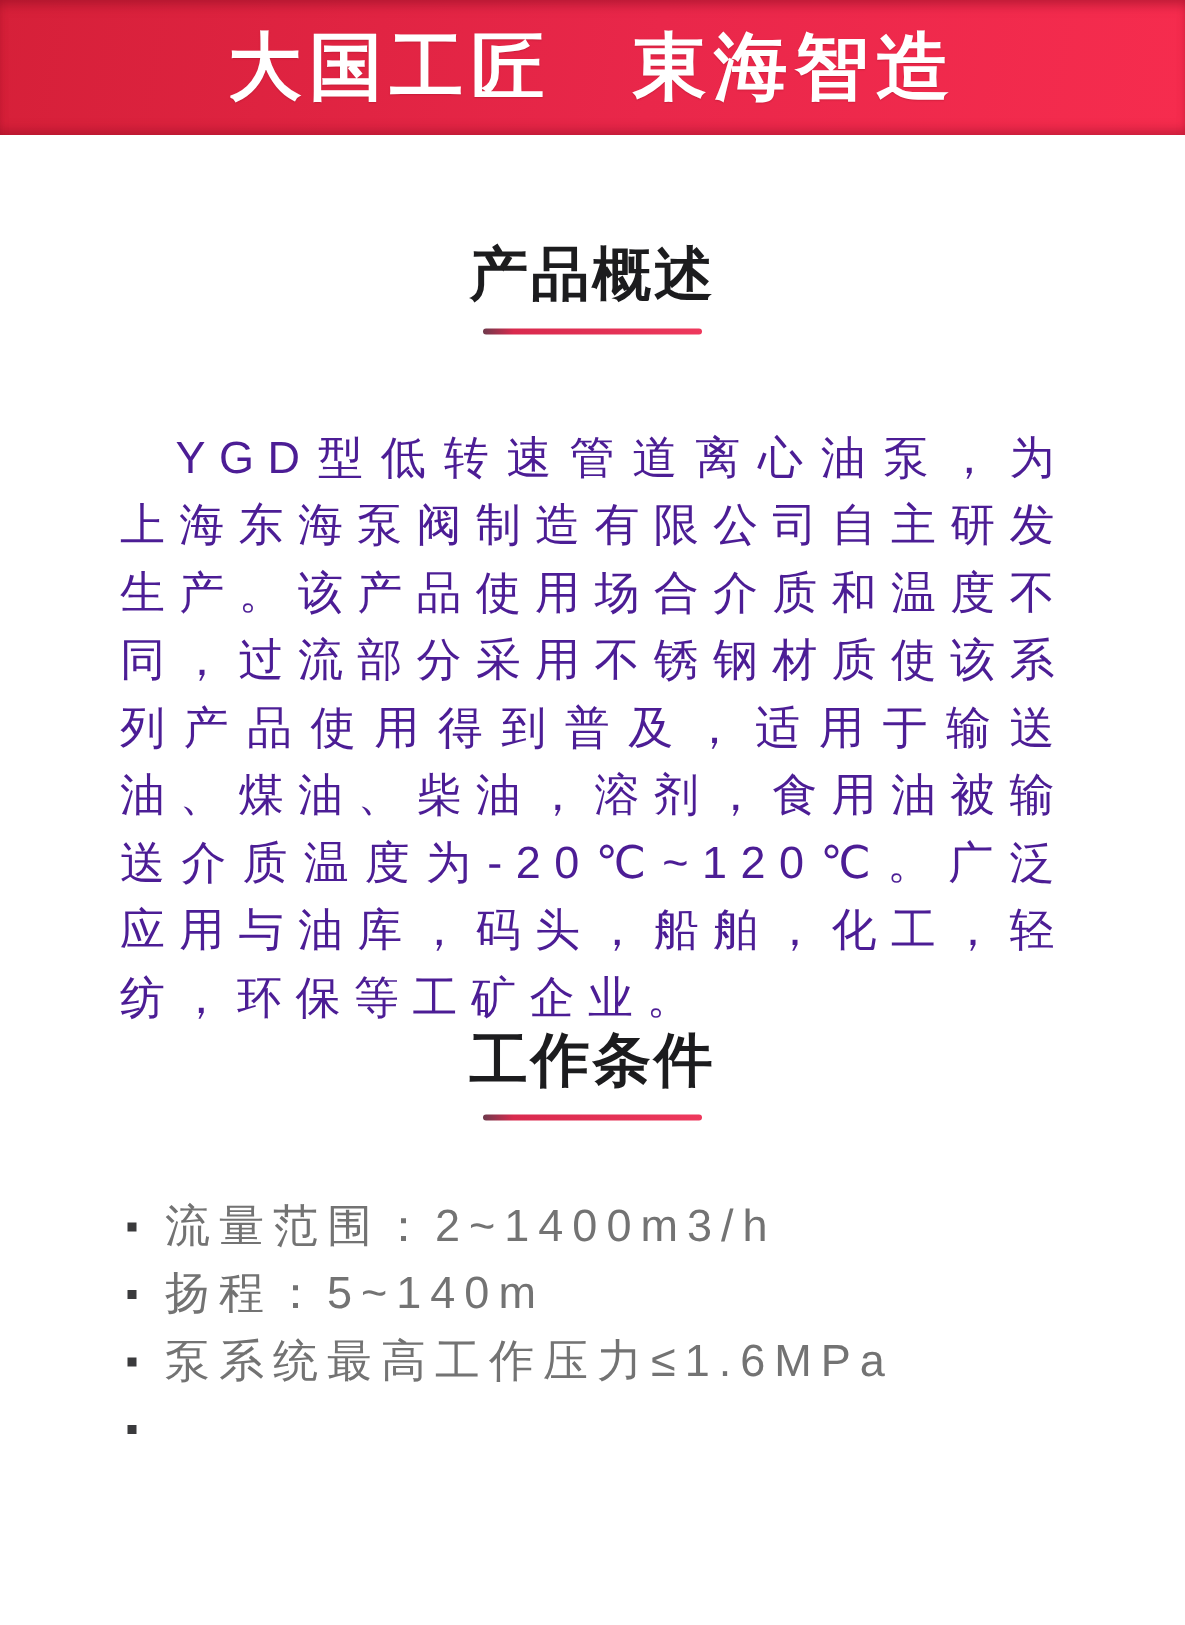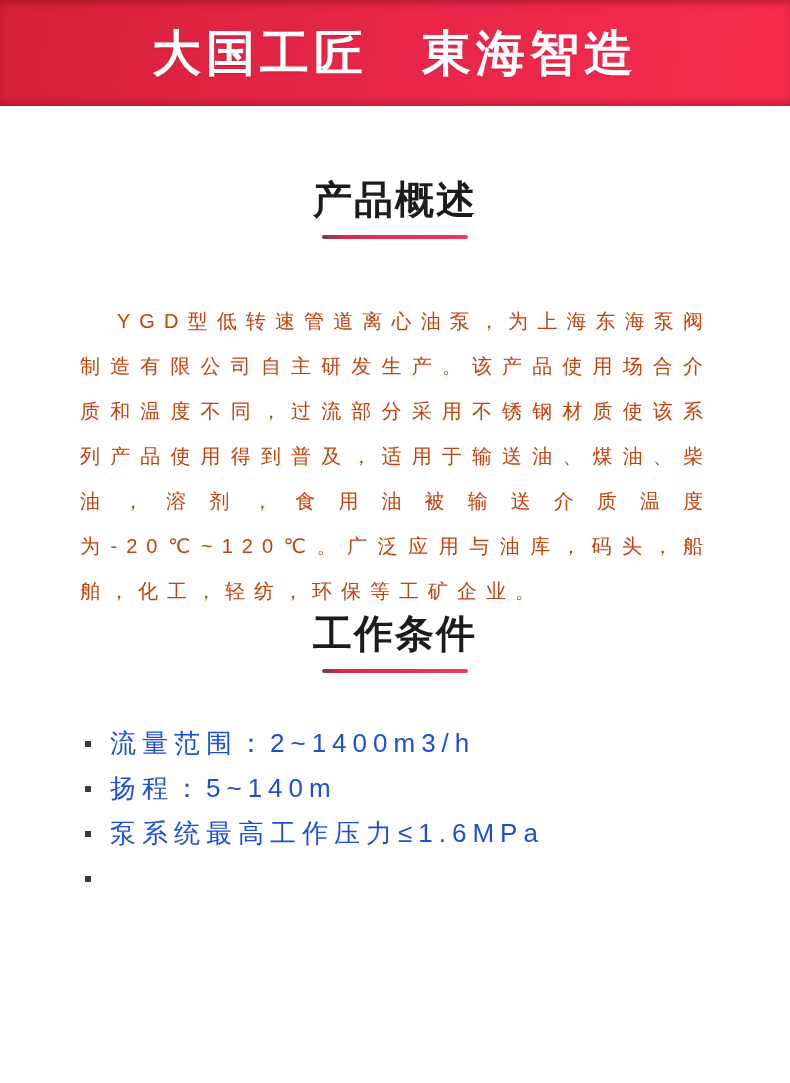--- a/index.html
+++ b/index.html
@@ -5,21 +5,21 @@
   html,body{margin:0;padding:0;}
   body{
     width:790px;height:1083px;
     background:#ffffff;
     font-family:"Liberation Sans","DejaVu Sans",sans-serif;
     overflow:hidden;
     position:relative;
   }
   
   .banner{
-    height:106px;
+    height:90px;
     background:linear-gradient(100deg,#d62039 0%,#e9274a 55%,#f62c4e 100%);
     box-shadow:inset 0 6px 7px -3px rgba(140,12,34,.55),
                inset 0 -6px 7px -3px rgba(140,12,34,.45);
     display:flex;align-items:center;justify-content:center;
   }
   .banner-title{
     margin:0;
     color:#ffffff;
     font-size:49px;
     font-weight:bold;
@@ -41,40 +41,40 @@
   .title-conditions{}
   .title-underline{
     width:146px;height:4px;
     margin:16px auto 0;
     border-radius:2px;
     background:linear-gradient(to right,#6e3a4c 0%,#d92a4e 14%,#ee395d 100%);
   }
   
   .paragraph{
     margin:60px 78px 0 80px;
-    font-size:20px;
+    font-size:30px;
     line-height:45px;
     letter-spacing:9px;
-    color:#c2410c;
+    color:#4c1d95;
     text-align:justify;
     text-indent:37px;
   }
   
   .specs{
     list-style:none;
     margin:48px 0 0 80px;
     padding:0;
   }
   .specs li{
     position:relative;
     padding-left:30px;
-    font-size:26px;
+    font-size:30px;
     line-height:45px;
     letter-spacing:6px;
-    color:#1d4ed8;
+    color:#737373;
     white-space:nowrap;
   }
   .bullet-dot{
     position:absolute;
     left:5px;top:20px;
     width:6px;height:6px;
     background:#3a3a3c;
   }
 </style>
 </head>

